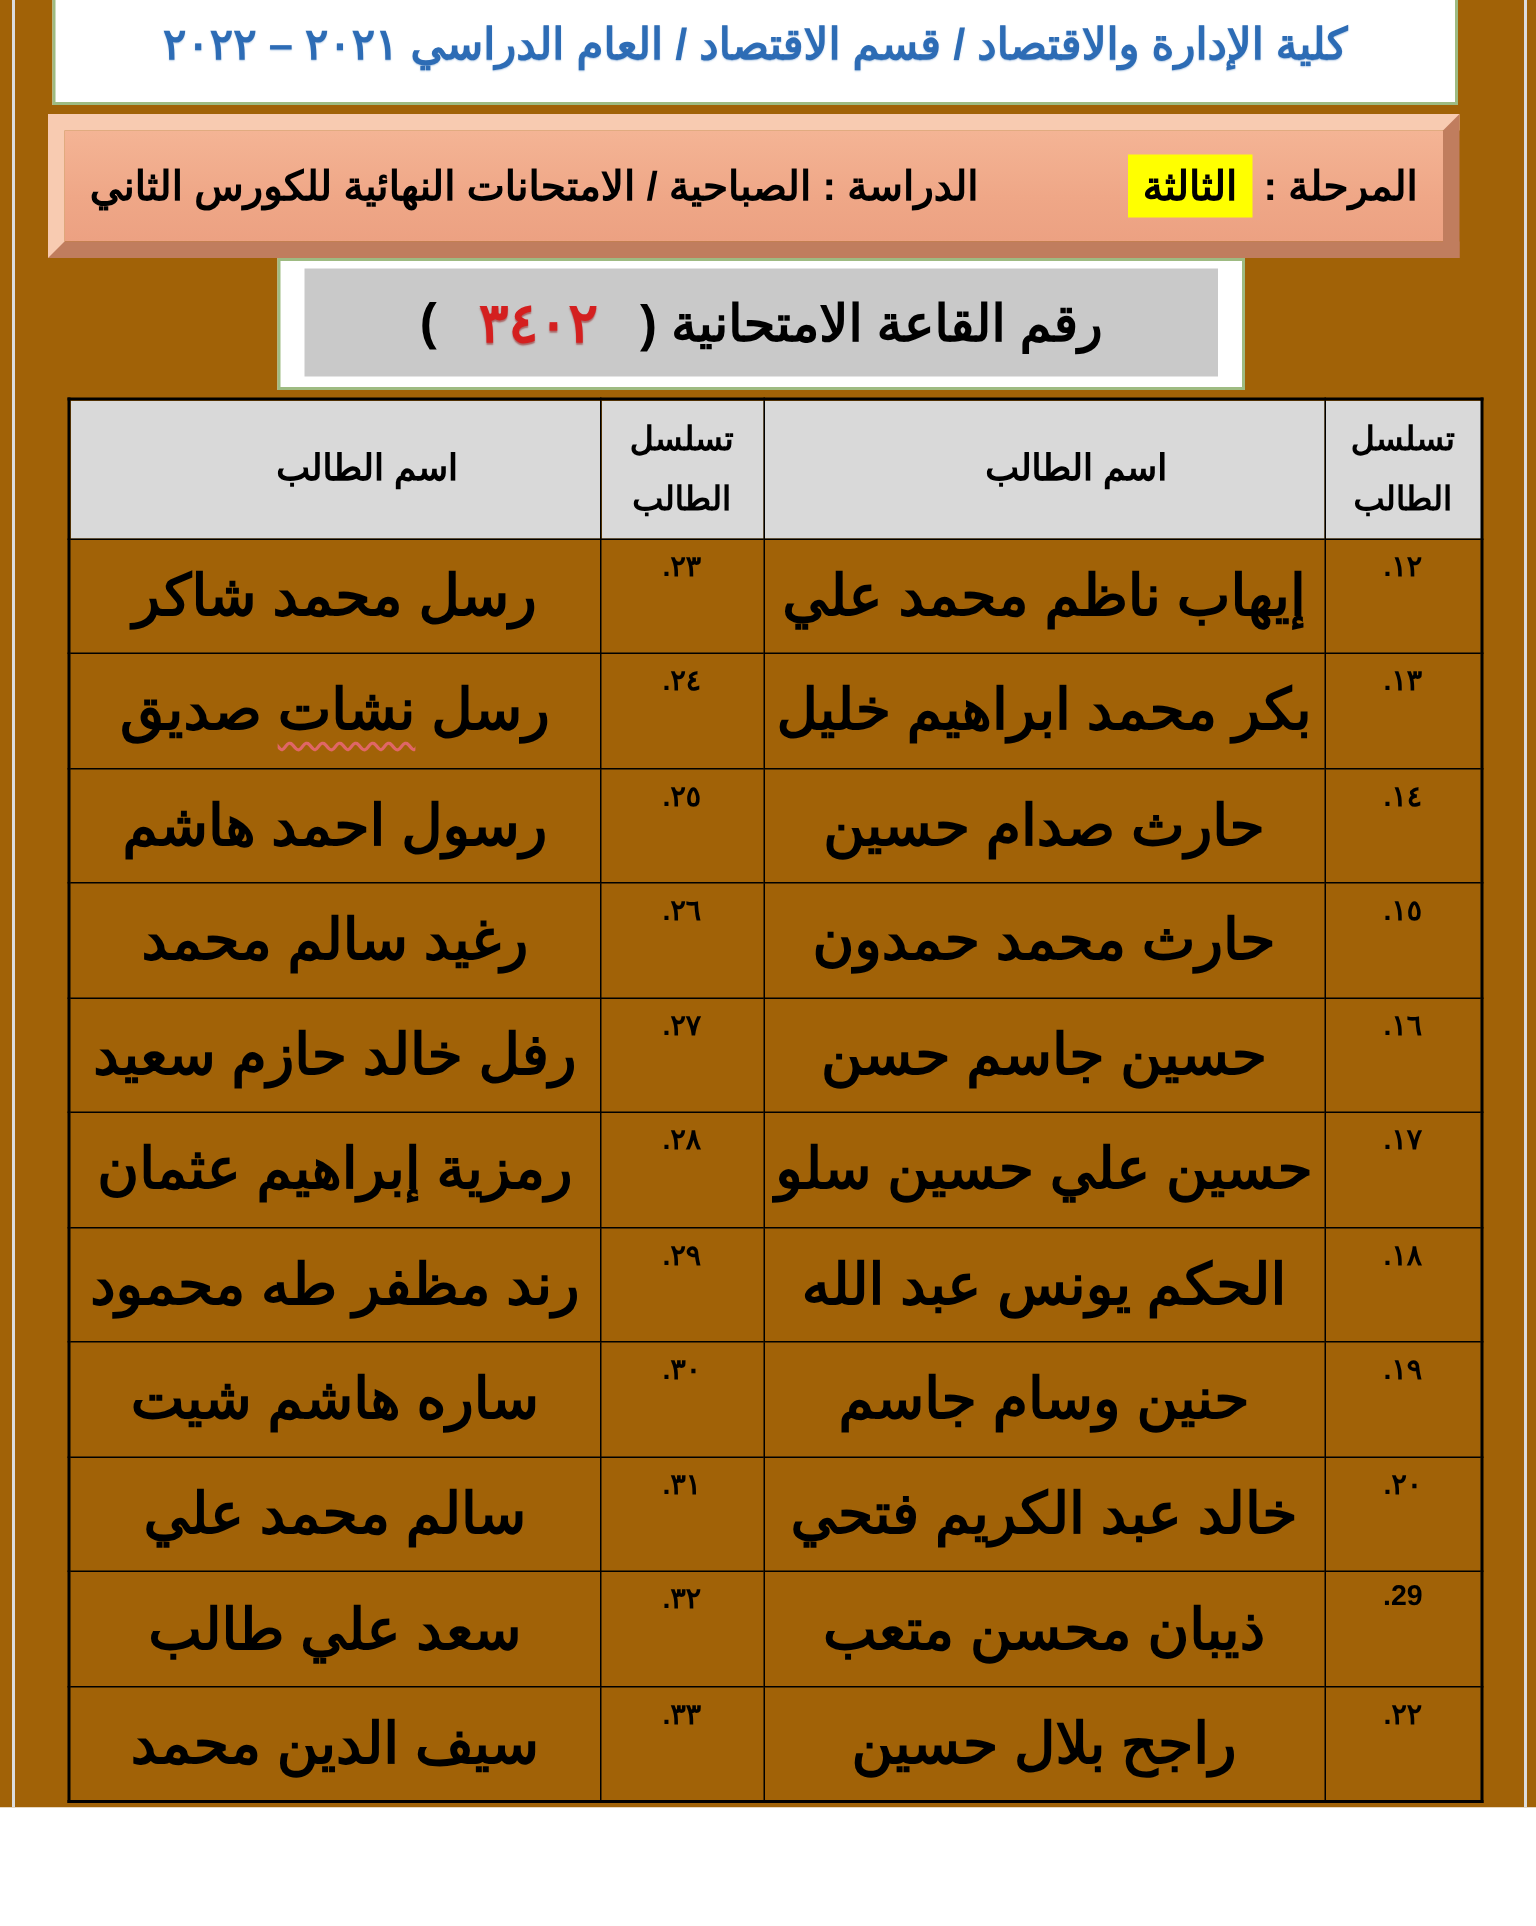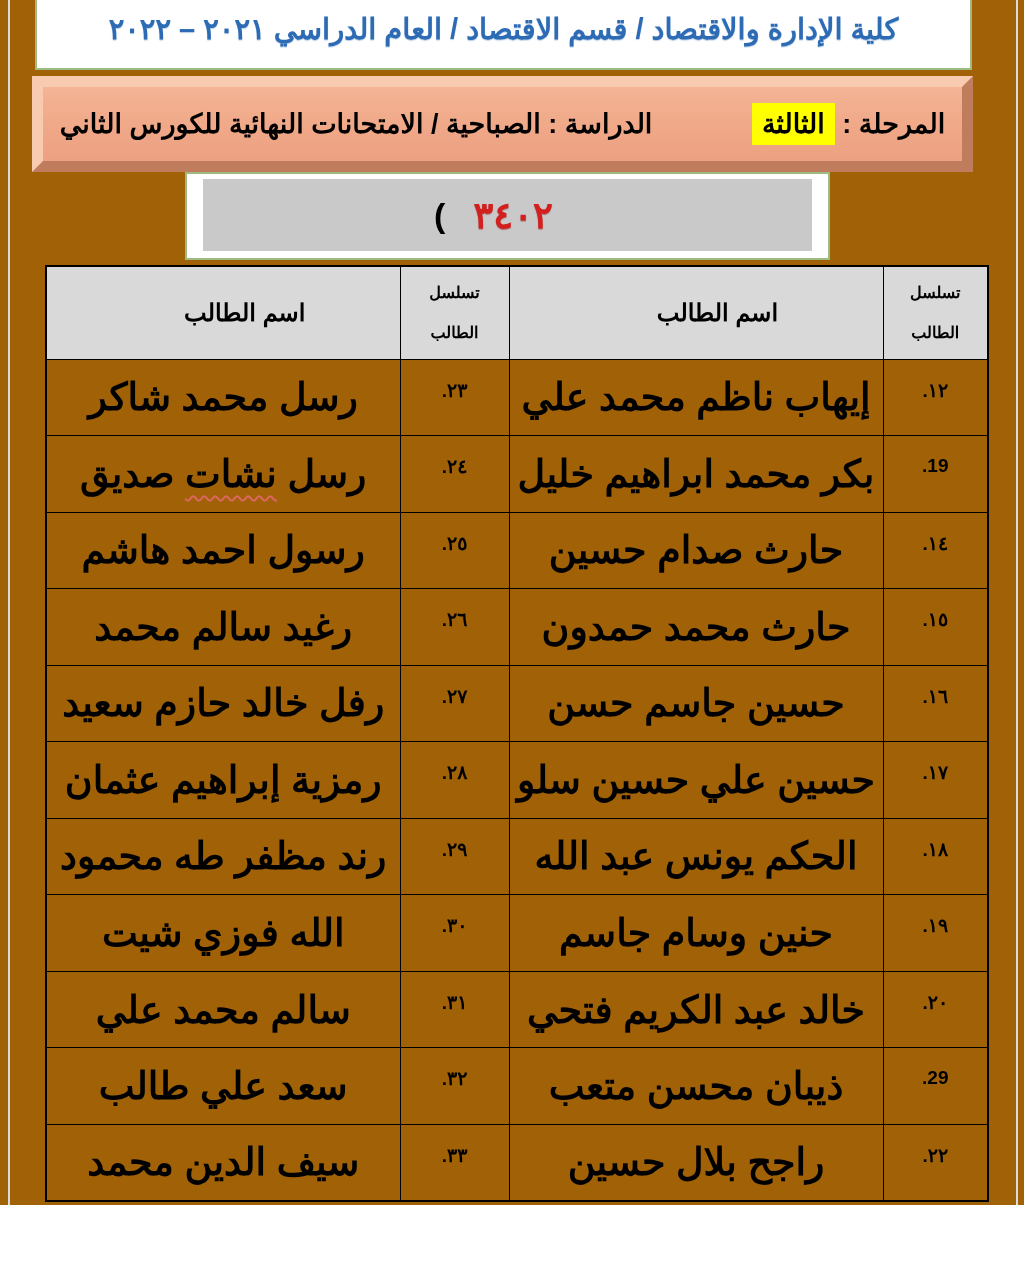--- a/index.html
+++ b/index.html
@@ -61,23 +61,23 @@
     border:2px solid #000;
   }
   .students th,.students td{border:1px solid #000;overflow:hidden;}
   .students thead tr{height:93px;}
   .students tbody tr{height:76px;}
   .students th{
     background:var(--header-gray,#d9d9d9);
     font-weight:bold;vertical-align:middle;text-align:center;
   }
   th.name-h{font-size:24px;padding-left:44px;}
-  th.seq-h{font-size:16px;line-height:40px;padding:0 4px;}
+  th.seq-h{font-size:22px;line-height:40px;padding:0 4px;}
   td.name-cell{font-size:38px;font-weight:bold;text-align:center;vertical-align:middle;padding:0 6px;}
-  td.seq-cell{font-size:19px;font-weight:bold;text-align:center;vertical-align:top;padding-top:19px;}
+  td.seq-cell{font-size:19px;font-weight:bold;text-align:center;vertical-align:top;padding-top:6px;}
   .misspelled{
     text-decoration-line:underline;
     text-decoration-style:wavy;
     text-decoration-color:#e06666;
     text-decoration-thickness:2px;
     text-underline-offset:8px;
   }
 </style>
 </head>
 <body>
@@ -95,20 +95,21 @@
     <div class="stage-line">
       <span>المرحلة :</span>
       <span class="hl">الثالثة</span>
       <span class="study-label">الدراسة :</span>
       <span>الصباحية / الامتحانات النهائية للكورس الثاني</span>
     </div>
   </div>
 
   <div class="hall-box">
     <div class="hall-inner">
+      <span>رقم القاعة الامتحانية (</span>
       <span class="hall-num">٣٤٠٢</span>
       <span>)</span>
     </div>
   </div>
 
   <table class="students">
     <colgroup>
       <col style="width:105px">
       <col style="width:374px">
       <col style="width:109px">
@@ -123,21 +124,21 @@
       </tr>
     </thead>
     <tbody>
         <tr>
           <td class="seq-cell">١٢.</td>
           <td class="name-cell">إيهاب ناظم محمد علي</td>
           <td class="seq-cell">٢٣.</td>
           <td class="name-cell">رسل محمد شاكر</td>
         </tr>
         <tr>
-          <td class="seq-cell">19.</td>
+          <td class="seq-cell">١٣.</td>
           <td class="name-cell">بكر محمد ابراهيم خليل</td>
           <td class="seq-cell">٢٤.</td>
           <td class="name-cell"><span>رسل </span><span class="misspelled">نشات</span><span> صديق</span></td>
         </tr>
         <tr>
           <td class="seq-cell">١٤.</td>
           <td class="name-cell">حارث صدام حسين</td>
           <td class="seq-cell">٢٥.</td>
           <td class="name-cell">رسول احمد هاشم</td>
         </tr>
@@ -162,21 +163,21 @@
         <tr>
           <td class="seq-cell">١٨.</td>
           <td class="name-cell">الحكم يونس عبد الله</td>
           <td class="seq-cell">٢٩.</td>
           <td class="name-cell">رند مظفر طه محمود</td>
         </tr>
         <tr>
           <td class="seq-cell">١٩.</td>
           <td class="name-cell">حنين وسام جاسم</td>
           <td class="seq-cell">٣٠.</td>
-          <td class="name-cell">الله فوزي شيت</td>
+          <td class="name-cell">ساره هاشم شيت</td>
         </tr>
         <tr>
           <td class="seq-cell">٢٠.</td>
           <td class="name-cell">خالد عبد الكريم فتحي</td>
           <td class="seq-cell">٣١.</td>
           <td class="name-cell">سالم محمد علي</td>
         </tr>
         <tr>
           <td class="seq-cell">29.</td>
           <td class="name-cell">ذيبان محسن متعب</td>

